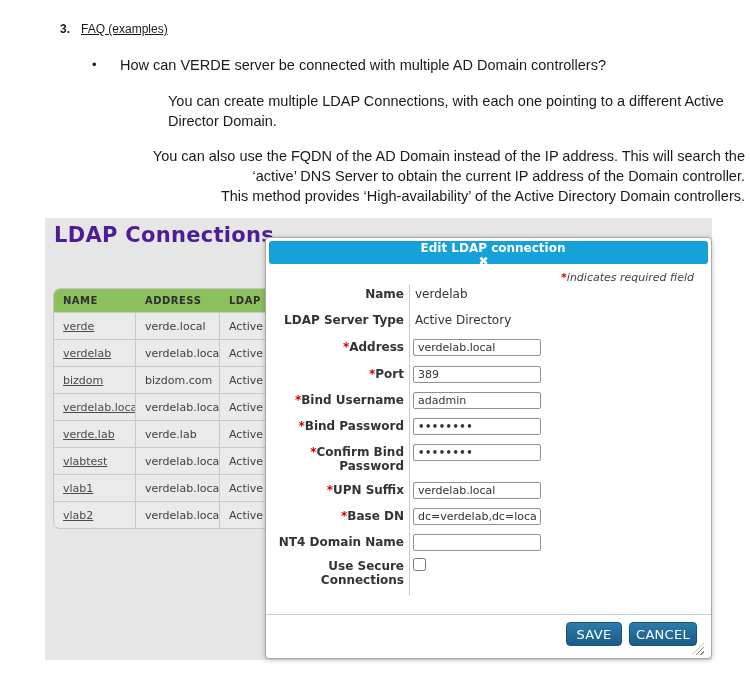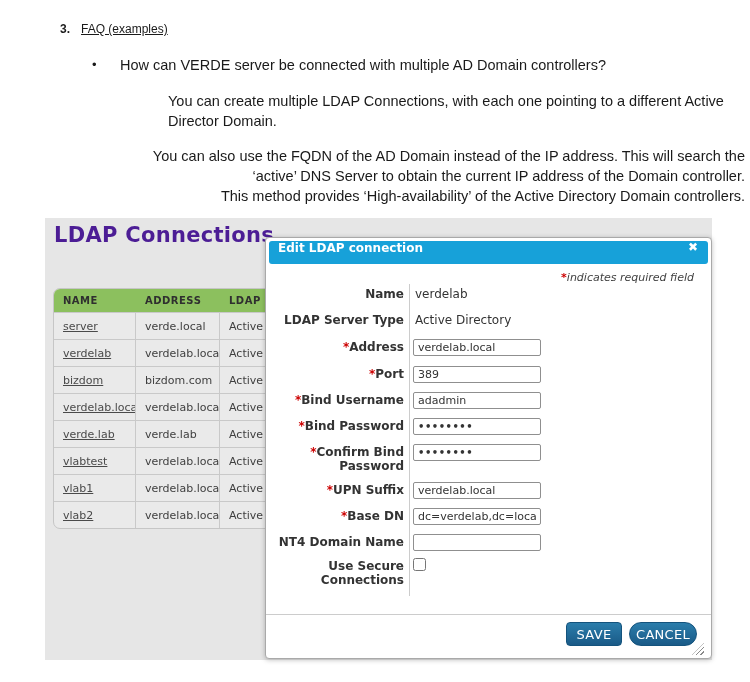--- a/index.html
+++ b/index.html
@@ -24,41 +24,41 @@
   .ldap-table{position:absolute;left:8px;top:70px;width:368px;border:1px solid #c6c6c6;border-radius:7px;background:var(--row-gray,#eaeaea);}
   .t-row{display:flex;height:26px;border-top:1px solid #c9c9c9;}
   .t-row.header{height:23px;border-top:none;background:var(--table-green,#8cc05e);border-radius:6px 6px 0 0;}
   .t-cell{box-sizing:border-box;padding-left:9px;display:flex;align-items:center;border-right:1px solid #c9c9c9;font-size:11px;color:#3f3f3f;font-family:"DejaVu Sans",sans-serif;overflow:hidden;white-space:nowrap;}
   .t-row.header .t-cell{font-size:10px;font-weight:bold;color:#2f2f2f;letter-spacing:0.5px;border-right:none;}
   .c1{width:82px;} .c2{width:84px;} .c3{flex:1;border-right:none;}
   .name-link{text-decoration:underline;color:#4a4a4a;cursor:pointer;}
 
   
   .modal{position:absolute;left:220px;top:19px;width:445px;height:420px;background:#fff;border:1px solid #a9a9a9;border-radius:4px;box-shadow:0 1px 5px rgba(0,0,0,0.25);font-family:"DejaVu Sans",sans-serif;}
-  .modal-header{position:absolute;left:3px;top:3px;right:3px;height:23px;background:var(--header-blue,#17a1d9);border-radius:3px;display:flex;}
+  .modal-header{position:absolute;left:3px;top:3px;right:3px;height:23px;background:var(--header-blue,#17a1d9);border-radius:3px;display:flex;align-items:center;flex-direction:column;}
   .modal-title{color:#fff;font-weight:bold;font-size:12px;padding-left:9px;flex:1;}
   .modal-close{color:#fff;font-weight:bold;font-size:12px;padding-right:10px;cursor:pointer;line-height:1;}
   .required-note{position:absolute;right:17px;top:33px;font-size:11px;font-style:italic;color:#3f3f3f;}
   .required-note .star{color:var(--required-red,#c00);font-style:normal;font-weight:bold;}
   .v-divider{position:absolute;left:143px;top:46px;width:1px;height:312px;background:#ccc;}
   .form-row{position:absolute;left:0;right:0;height:0;}
   .f-label{position:absolute;left:0;top:1px;width:138px;text-align:right;font-size:12px;font-weight:bold;color:#333;white-space:pre-line;line-height:14px;}
   .f-star{color:var(--required-red,#c00);}
   .f-value{position:absolute;left:149px;top:1px;font-size:12px;color:#333;white-space:nowrap;}
   .f-input{position:absolute;left:147px;top:0;width:118px;height:13px;border:1px solid #8f8f8f;border-radius:2px;font-size:11px;font-family:"DejaVu Sans",sans-serif;color:#333;padding:1px 4px;background:#fff;}
   .pw{letter-spacing:0.5px;font-weight:bold;font-size:10px;}
   .row-name{top:48px;} .row-stype{top:74px;} .row-addr{top:101px;} .row-port{top:128px;}
   .row-buser{top:154px;} .row-bpass{top:180px;} .row-confirm{top:206px;} .row-upn{top:244px;}
   .row-bdn{top:270px;} .row-nt4{top:296px;} .row-secure{top:320px;}
   .checkbox{position:absolute;left:147px;top:0;width:13px;height:13px;margin:0;}
   .h-divider{position:absolute;left:0;right:0;top:376px;height:1px;background:#ccc;}
   .btn-row{position:absolute;top:384px;left:0;right:0;height:25px;}
   .btn{position:absolute;height:24px;border:1px solid var(--button-border,#14537d);border-radius:4px;color:#fff;font-weight:normal;font-size:13px;font-family:"DejaVu Sans",sans-serif;letter-spacing:0.3px;background:linear-gradient(180deg,var(--button-top,#2b7dab) 0%,var(--button-bottom,#1a5a87) 100%);cursor:pointer;}
   .btn-save{left:300px;width:56px;}
-  .btn-cancel{left:363px;width:68px;border-radius:12px;}
+  .btn-cancel{left:363px;width:68px;}
   .resize-handle{position:absolute;right:7px;bottom:3px;width:12px;height:12px;background:repeating-linear-gradient(-45deg,transparent,transparent 2px,#8a8a8a 2px,#8a8a8a 3px);clip-path:polygon(100% 0,100% 100%,0 100%);cursor:nwse-resize;}
 </style>
 </head>
 <body>
 
 <div class="doc-heading">
   <span class="num">3.</span><span class="title">FAQ (examples)</span>
 </div>
 <div class="doc-bullet-row">
   <span class="bullet">•</span>
@@ -74,21 +74,21 @@
   <div class="app-title">LDAP Connections</div>
 
   <div class="ldap-table">
     <div class="t-row header">
       <div class="t-cell c1">NAME</div>
       <div class="t-cell c2">ADDRESS</div>
       <div class="t-cell c3">LDAP S</div>
     </div>
     <div class="t-row">
       <div class="t-cell c1">
-          <span class="name-link">server</span>
+          <span class="name-link">verde</span>
         </div>
       <div class="t-cell c2">verde.local</div>
       <div class="t-cell c3">Active D</div>
     </div>
     <div class="t-row">
       <div class="t-cell c1">
           <span class="name-link">verdelab</span>
         </div>
       <div class="t-cell c2">verdelab.local</div>
       <div class="t-cell c3">Active D</div>

